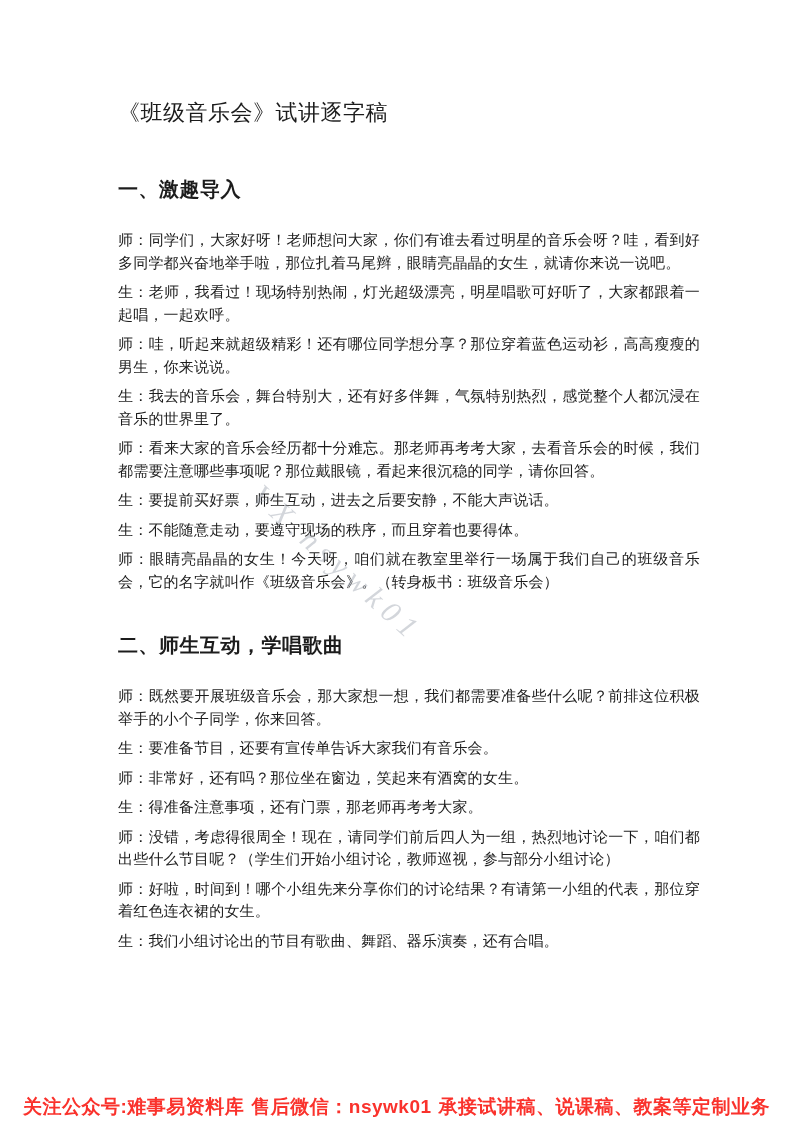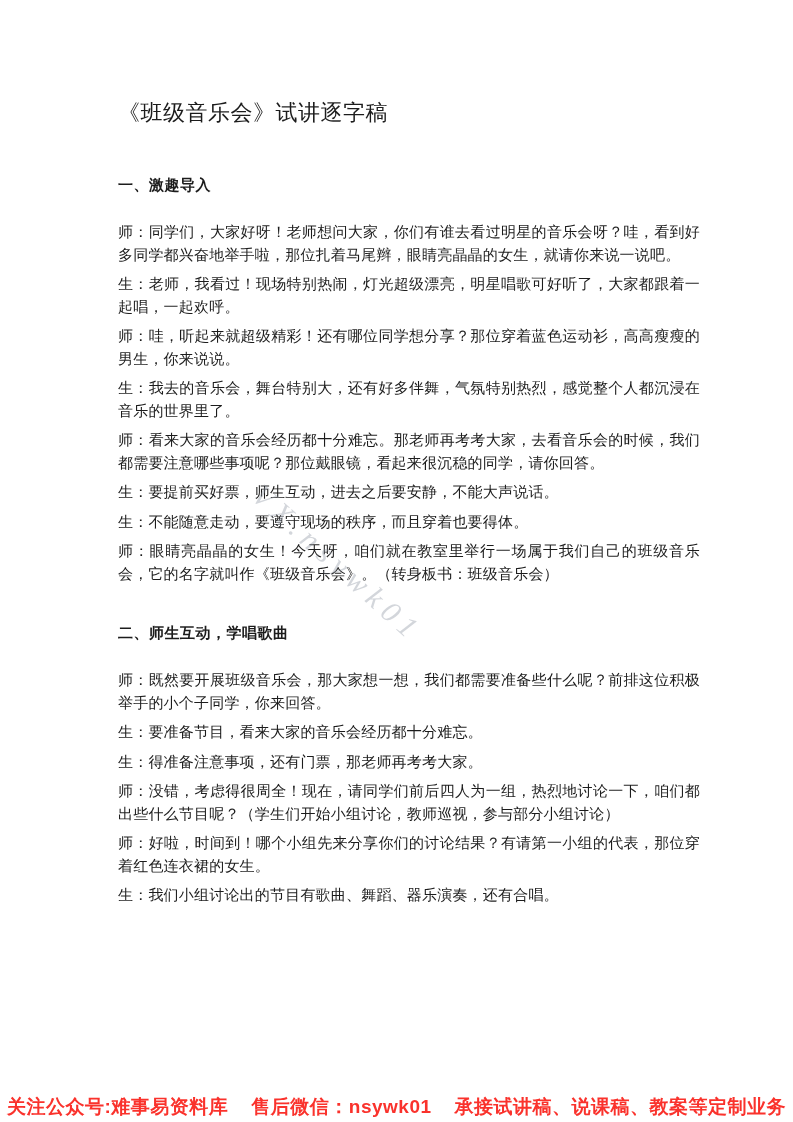--- a/index.html
+++ b/index.html
@@ -16,21 +16,21 @@
   .content {
     padding: 98px 93px 0 118px;
   }
   .doc-title {
     font-size: 22px;
     font-weight: 400;
     margin: 0;
     letter-spacing: 0.5px;
   }
   .section-heading {
-    font-size: 15px;
+    font-size: 20px;
     font-weight: 600;
     margin: 48px 0 26px 0;
     letter-spacing: 0.5px;
   }
   .section-heading.second {
     margin-top: 39px;
   }
   .para {
     font-size: 15px;
     line-height: 1.5;
@@ -53,21 +53,21 @@
     color: rgba(140, 146, 160, 0.38);
     white-space: nowrap;
     pointer-events: none;
     user-select: none;
   }
   .footer {
     position: absolute;
     left: 0;
     right: 0;
     bottom: 2px;
-    padding: 0 7px;
+    padding: 0 23px;
     display: flex;
     justify-content: space-between;
     align-items: baseline;
     font-family: "Liberation Sans", "DejaVu Sans", sans-serif;
     font-weight: 700;
     font-size: 19px;
     white-space: nowrap;
     letter-spacing: 0.5px;
   }
 </style>
@@ -89,21 +89,22 @@
     <p class="para">师：哇，听起来就超级精彩！还有哪位同学想分享？那位穿着蓝色运动衫，高高瘦瘦的男生，你来说说。</p>
     <p class="para">生：我去的音乐会，舞台特别大，还有好多伴舞，气氛特别热烈，感觉整个人都沉浸在音乐的世界里了。</p>
     <p class="para">师：看来大家的音乐会经历都十分难忘。那老师再考考大家，去看音乐会的时候，我们都需要注意哪些事项呢？那位戴眼镜，看起来很沉稳的同学，请你回答。</p>
     <p class="para">生：要提前买好票，师生互动，进去之后要安静，不能大声说话。</p>
     <p class="para">生：不能随意走动，要遵守现场的秩序，而且穿着也要得体。</p>
     <p class="para">师：眼睛亮晶晶的女生！今天呀，咱们就在教室里举行一场属于我们自己的班级音乐会，它的名字就叫作《班级音乐会》。（转身板书：班级音乐会）</p>
 
     <h2 class="section-heading second">二、师生互动，学唱歌曲</h2>
 
     <p class="para">师：既然要开展班级音乐会，那大家想一想，我们都需要准备些什么呢？前排这位积极举手的小个子同学，你来回答。</p>
-    <p class="para">生：要准备节目，看来大家的音乐会经历都十分难忘。</p>
+    <p class="para">生：要准备节目，还要有宣传单告诉大家我们有音乐会。</p>
+    <p class="para">师：非常好，还有吗？那位坐在窗边，笑起来有酒窝的女生。</p>
     <p class="para">生：得准备注意事项，还有门票，那老师再考考大家。</p>
     <p class="para">师：没错，考虑得很周全！现在，请同学们前后四人为一组，热烈地讨论一下，咱们都出些什么节目呢？（学生们开始小组讨论，教师巡视，参与部分小组讨论）</p>
     <p class="para gap-before">师：好啦，时间到！哪个小组先来分享你们的讨论结果？有请第一小组的代表，那位穿着红色连衣裙的女生。</p>
     <p class="para">生：我们小组讨论出的节目有歌曲、舞蹈、器乐演奏，还有合唱。</p>
 
   </div>
 
   <div class="footer" style="color: rgb(250, 50, 44);">
     <span>关注公众号:难事易资料库</span>
     <span>售后微信：nsywk01</span>

